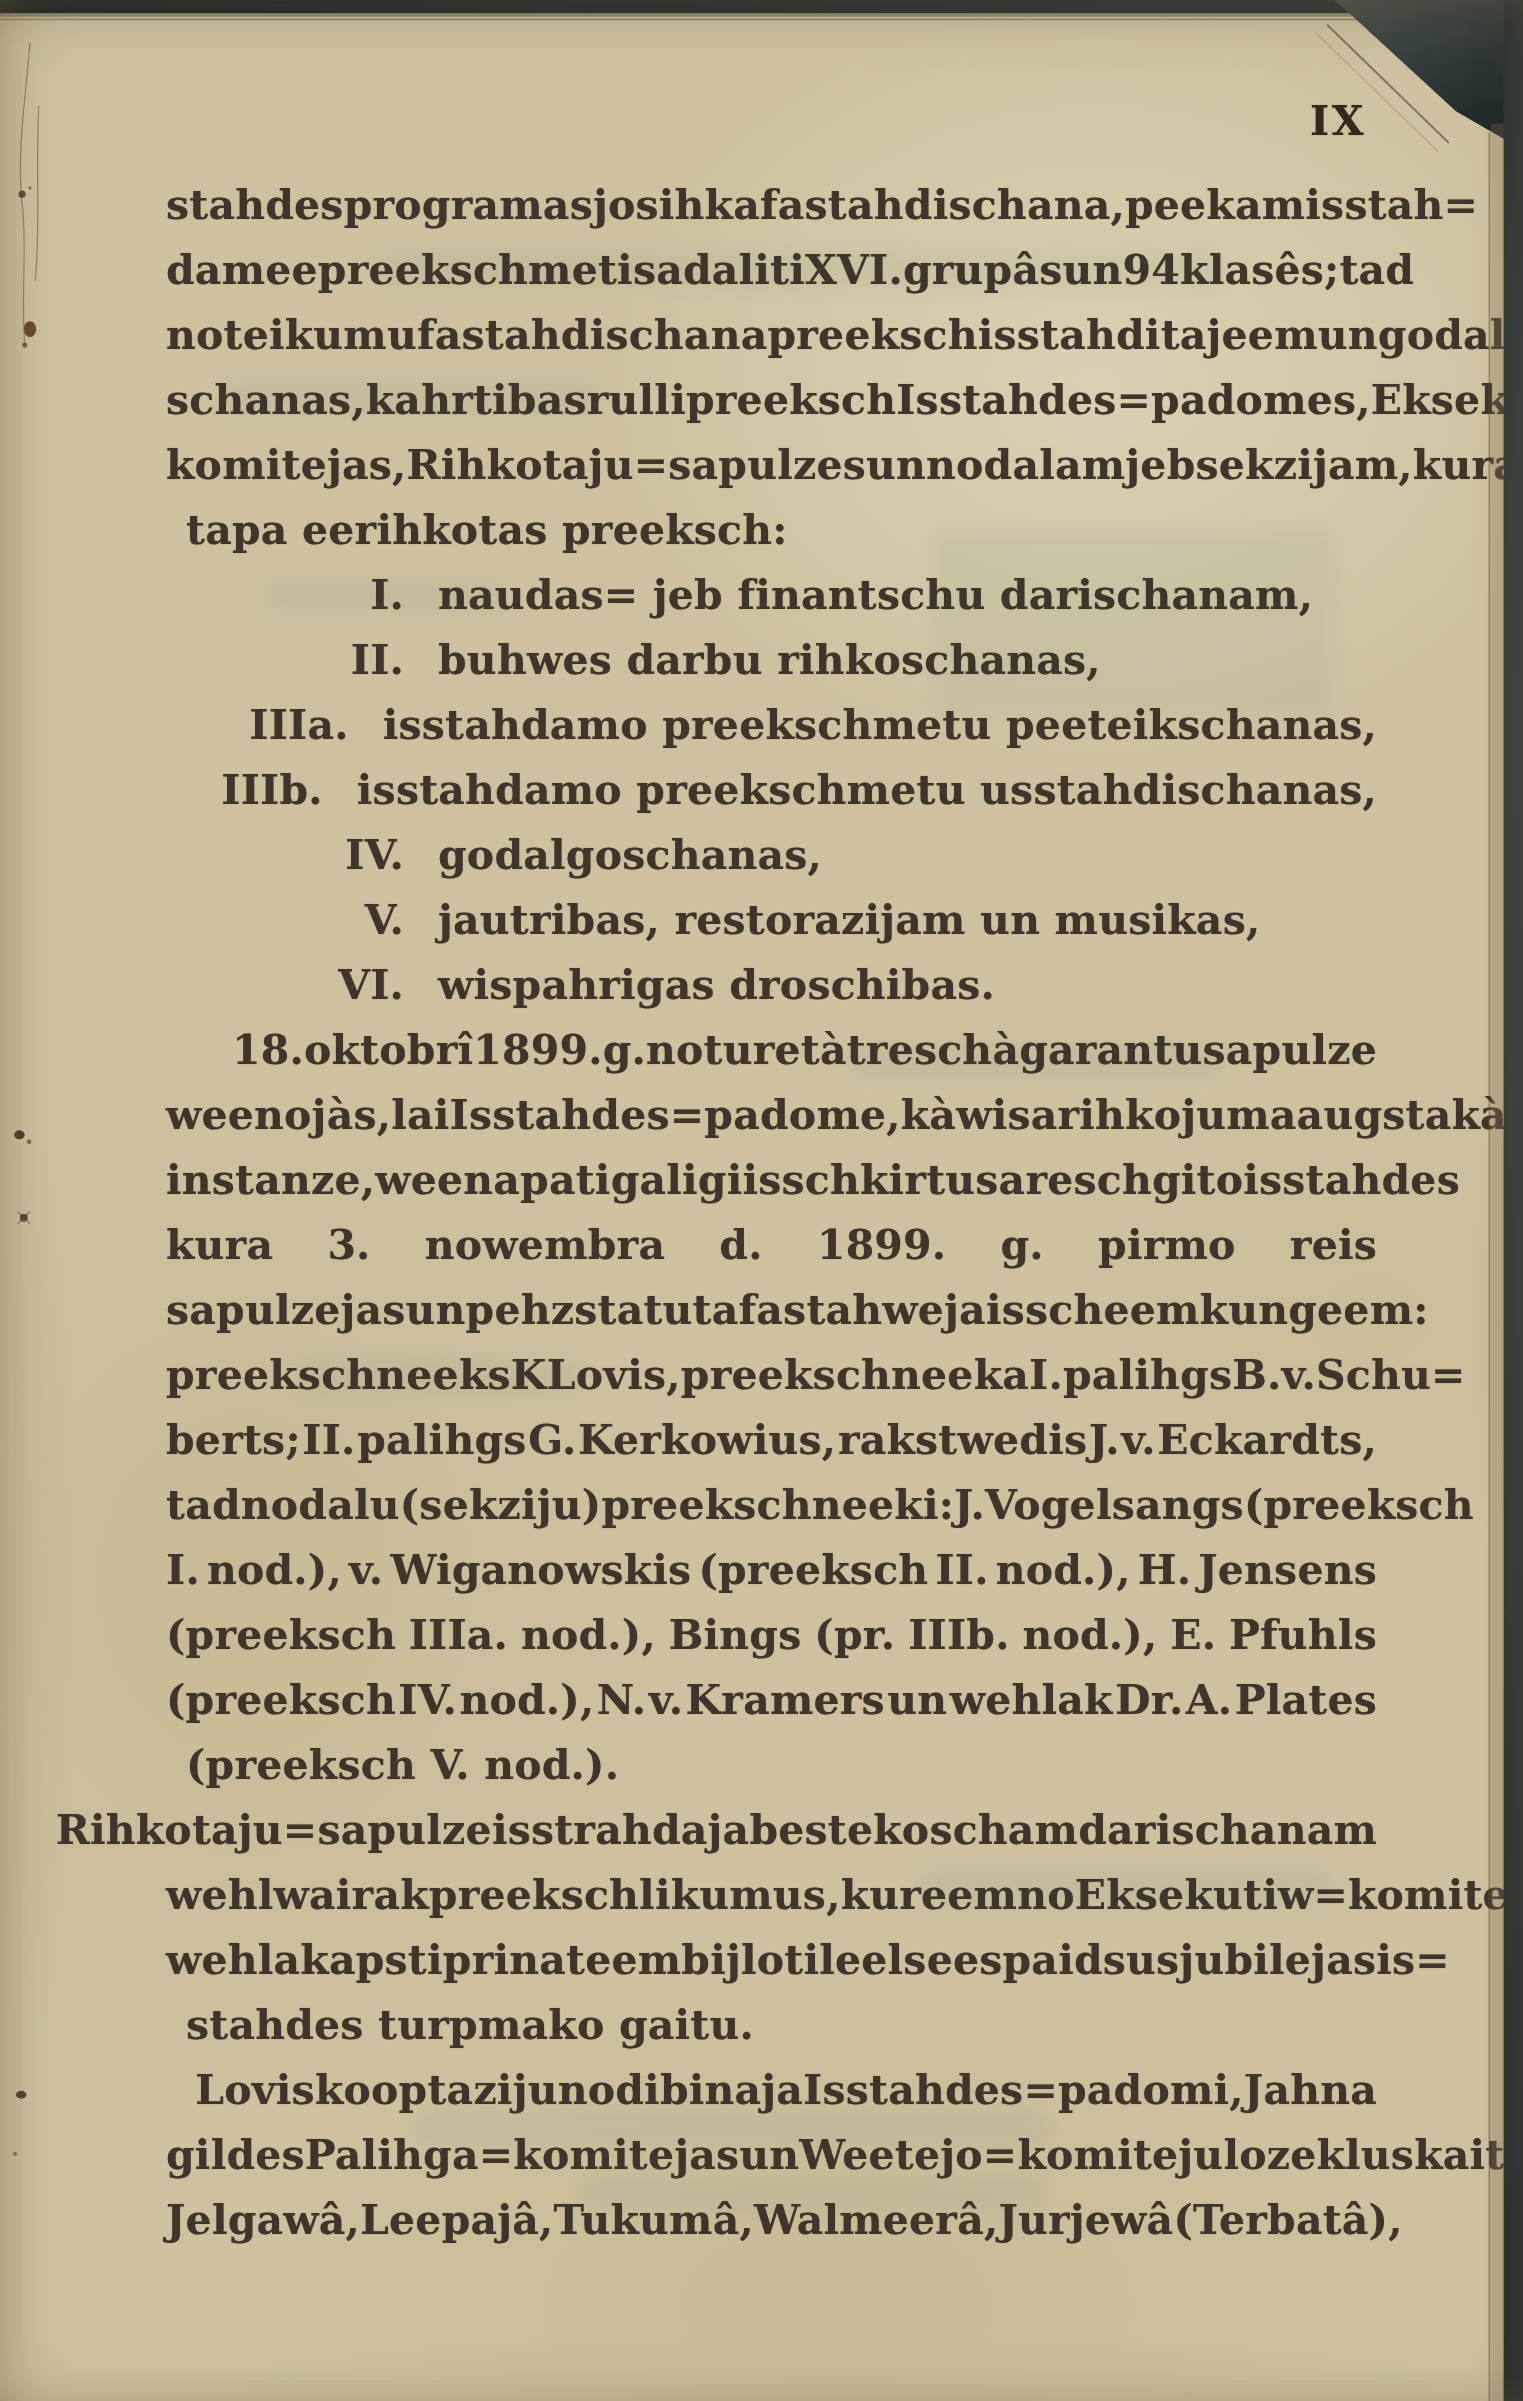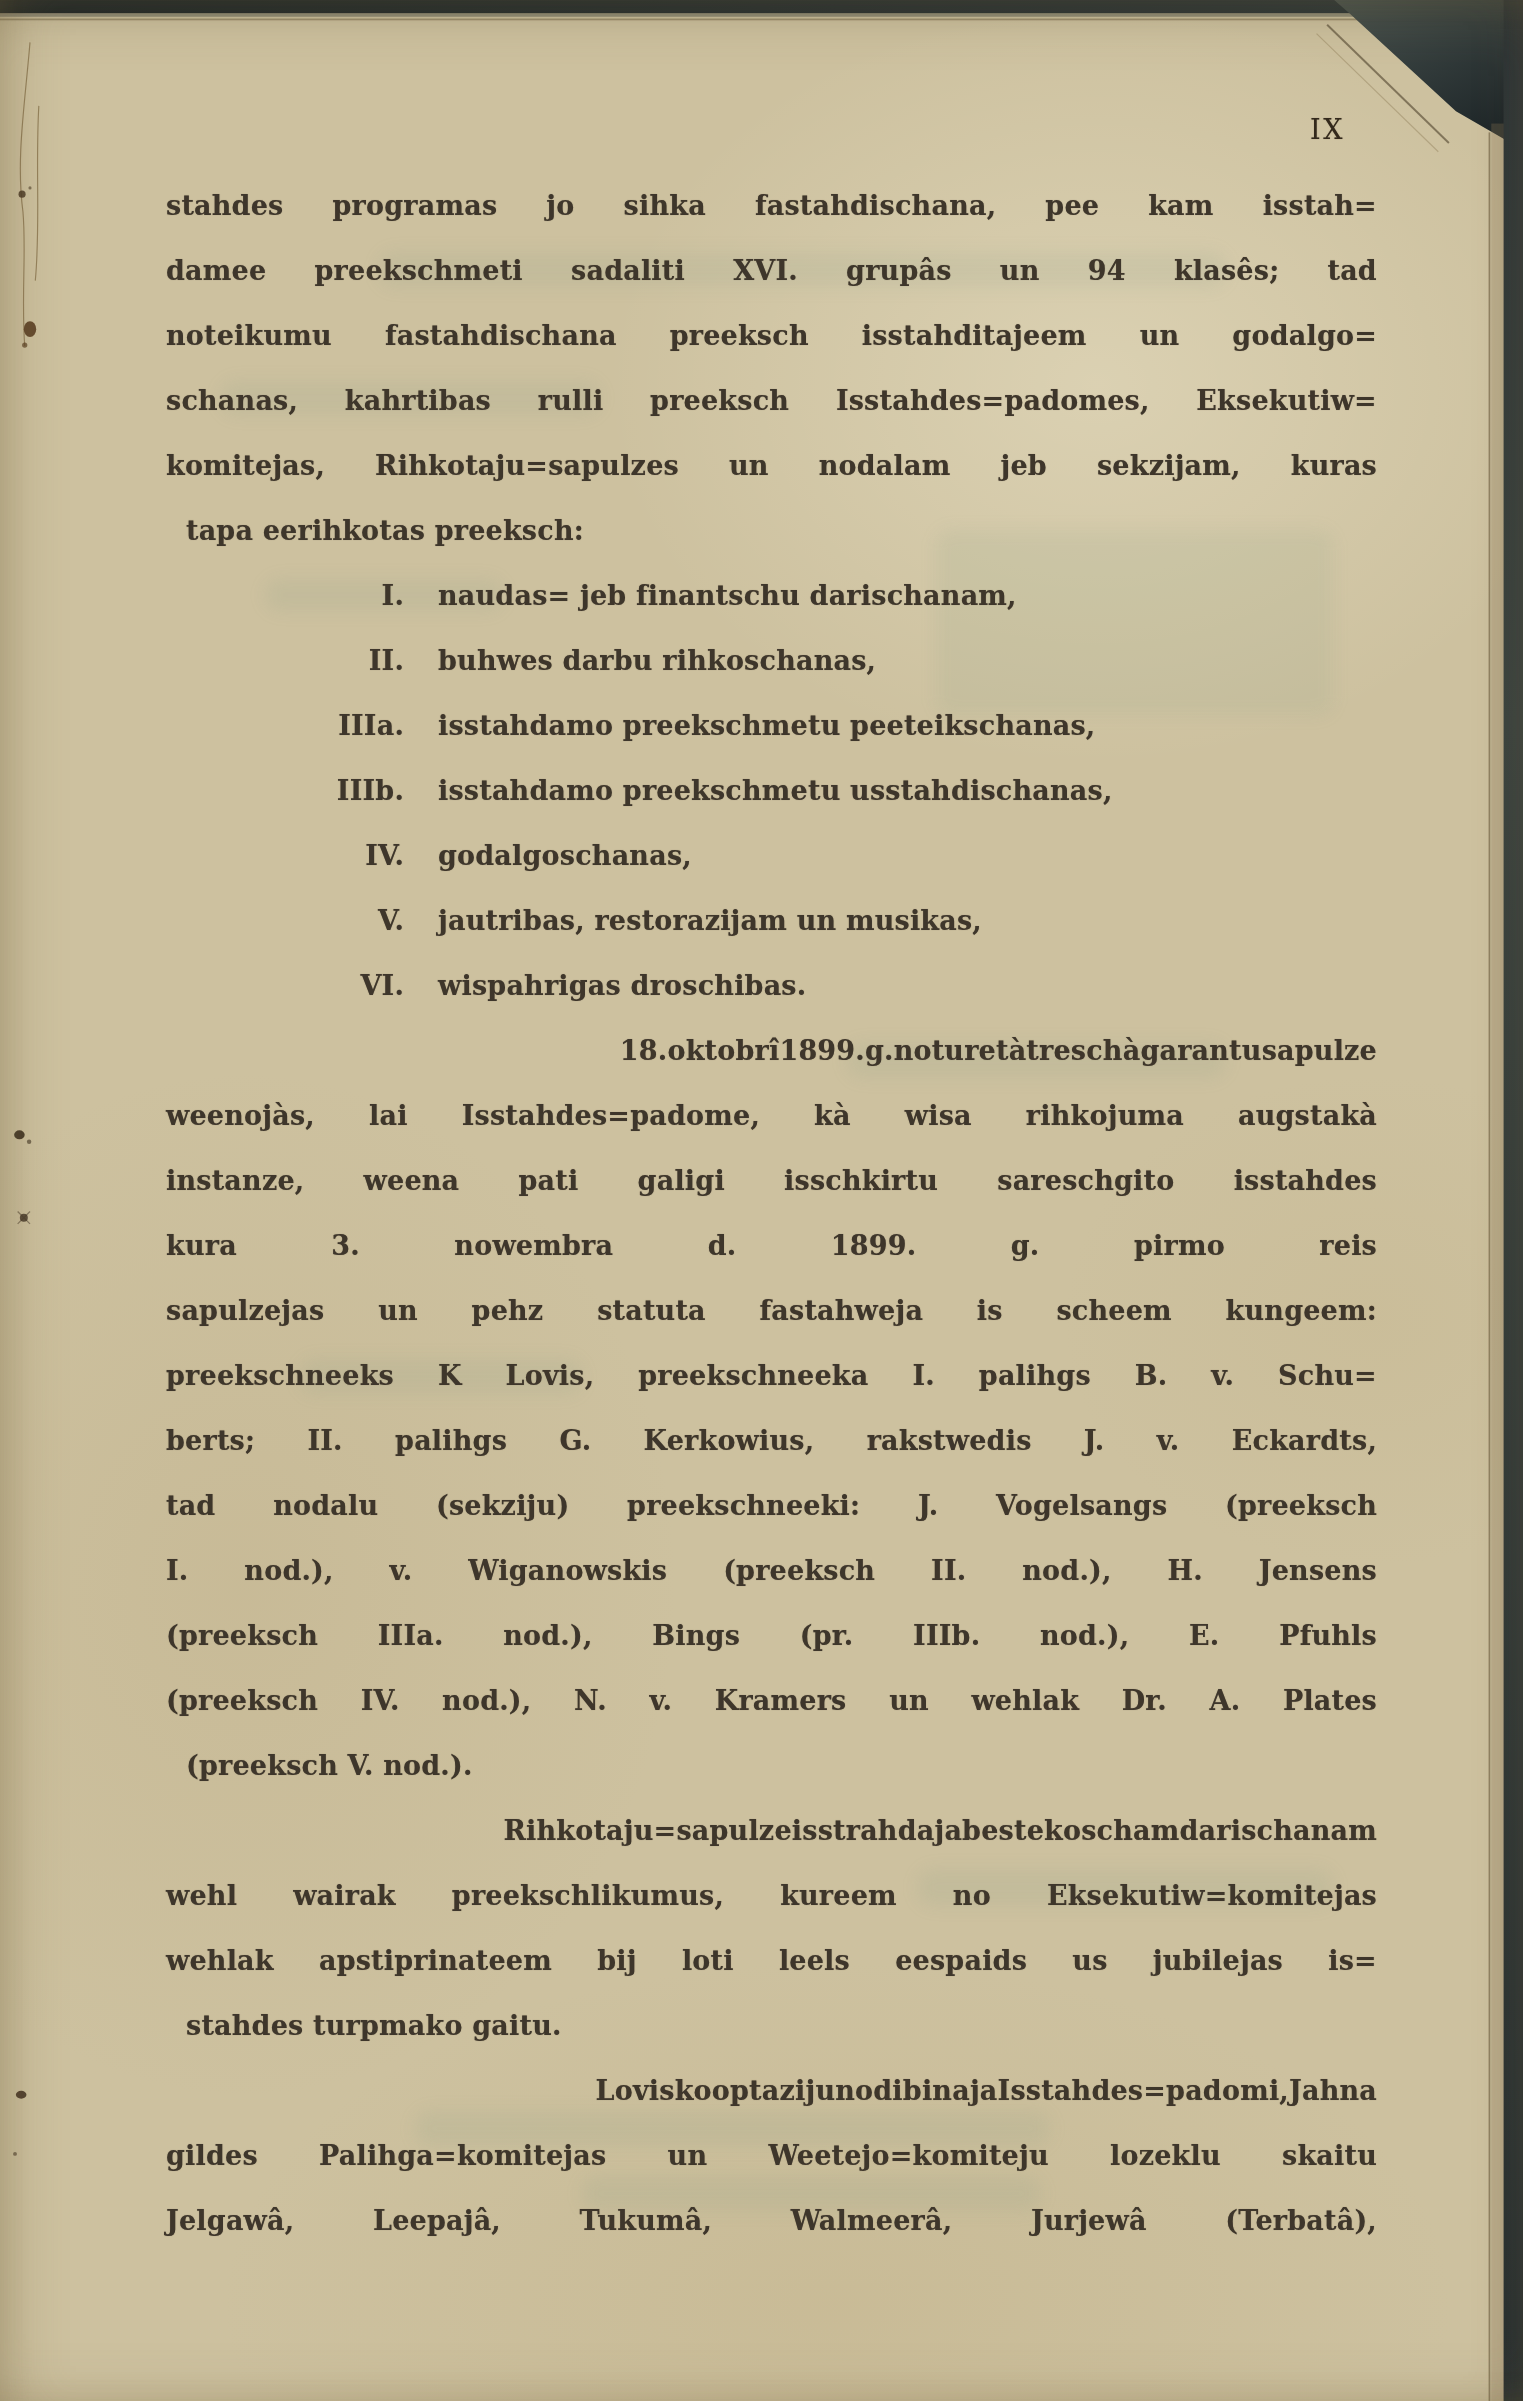--- a/index.html
+++ b/index.html
@@ -24,25 +24,25 @@
   .g1{left:379px;top:252px;width:847px;height:35px;}
   .g2{left:221px;top:381px;width:379px;height:34px;}
   .g3{left:936px;top:530px;width:397px;height:185px;background:rgba(128,152,130,.11);}
   .g4{left:265px;top:579px;width:238px;height:32px;}
   .g5{left:847px;top:1043px;width:379px;height:35px;}
   .g6{left:300px;top:1359px;width:282px;height:35px;}
   .g7{left:918px;top:1869px;width:415px;height:37px;}
   .g8{left:415px;top:2111px;width:635px;height:35px;}
   .g9{left:582px;top:2176px;width:459px;height:35px;}
 
-  .pagenum{position:absolute;left:1310px;top:114px;z-index:3;
-    font-size:27px;font-weight:normal;letter-spacing:2.6px;color:#33291c;
+  .pagenum{position:absolute;left:1310px;top:97px;z-index:3;
+    font-size:41px;font-weight:bold;letter-spacing:2.6px;color:#33291c;
     text-shadow:0 0 0.9px rgba(60,45,25,.5);}
   .textblock{position:absolute;left:166px;top:173px;width:1211px;z-index:3;
-    color:#3e362b;font-size:27px;font-weight:bold;letter-spacing:0.2px;
+    color:#3e362b;font-size:41px;font-weight:bold;letter-spacing:0.2px;
     text-shadow:0 0 0.9px rgba(62,50,35,.45);}
   .line{height:65px;line-height:65px;white-space:nowrap;}
   .line.justify,.line.indent-justify{display:flex;justify-content:space-between;white-space:normal;}
   .line.indent-justify{padding-left:124px;justify-content:flex-end;}
   .line.left{text-align:left;margin-left:20px;}
   .line.list{display:flex;}
   .line.list .num{display:inline-block;width:238px;text-align:right;}
   .line.list .ltxt{margin-left:34px;}
   svg.artifacts{position:absolute;inset:0;z-index:5;pointer-events:none;}
 </style>

